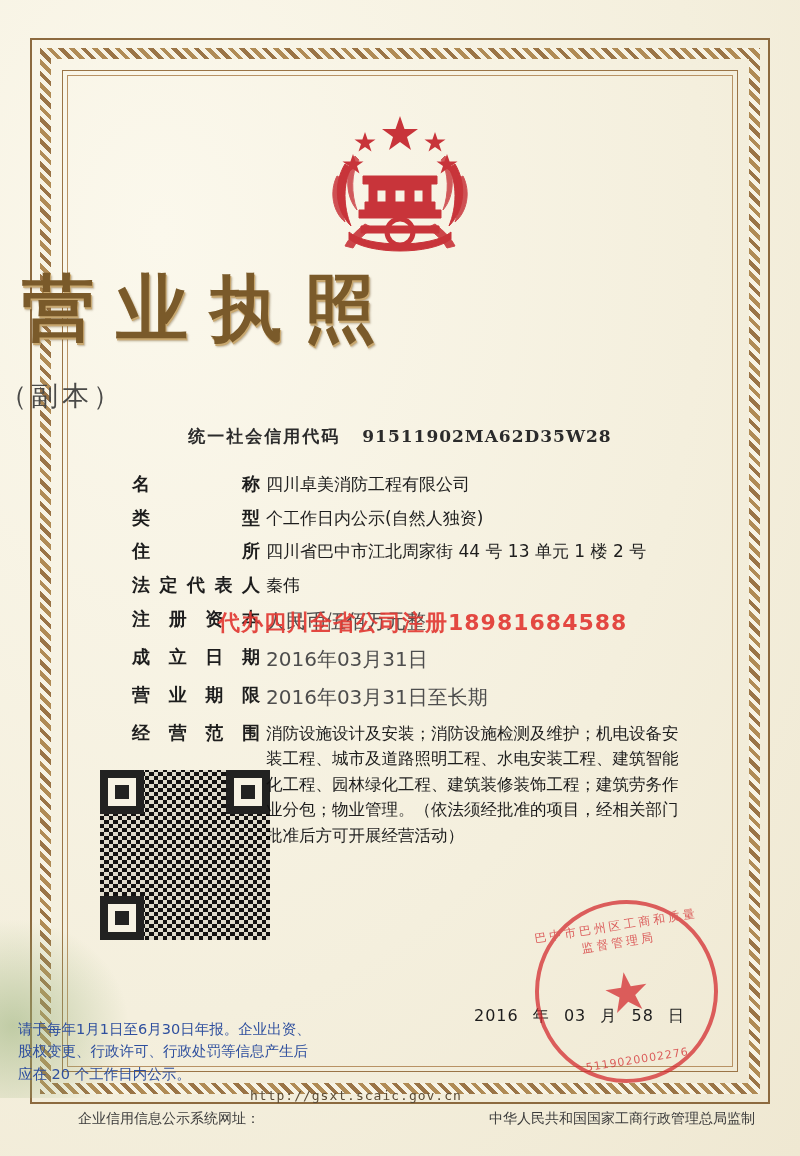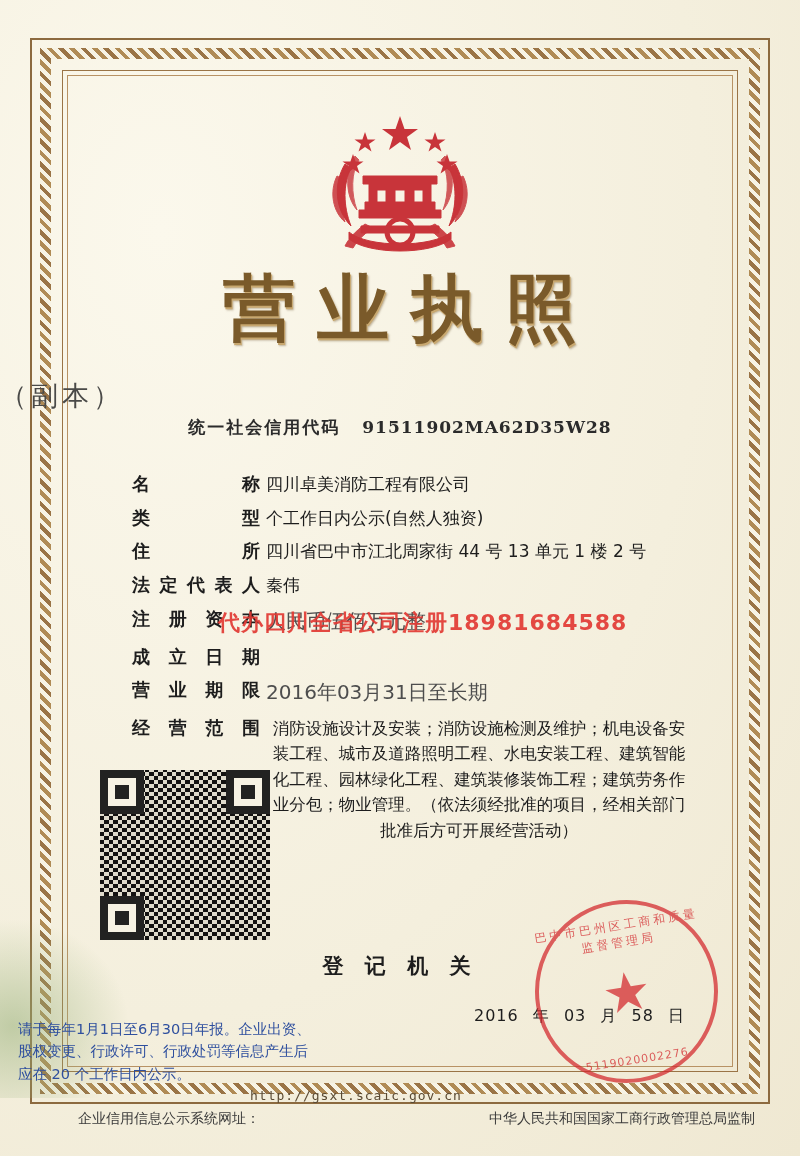--- a/index.html
+++ b/index.html
@@ -58,21 +58,21 @@
     transform: translateX(-50%);
     width: 170px;
     height: 160px;
   }
   
   .title {
     position: absolute;
     top: 272px;
     left: 0;
     width: 100%;
-    text-align: center;
+    text-align: left;
     font-family: "DejaVu Serif", "Liberation Serif", serif;
     font-size: 72px;
     font-weight: bold;
     letter-spacing: 22px;
     text-indent: 22px;
     color: #7a5a2a;
     text-shadow: 1px 2px 0 #c8a870, 2px 3px 2px rgba(90,60,20,.35);
     line-height: 1;
   }
   .subtitle {
@@ -81,21 +81,21 @@
     left: 0;
     width: 100%;
     text-align: left;
     font-family: "DejaVu Serif", "Liberation Serif", serif;
     font-size: 27px;
     color: #4a4a48;
     letter-spacing: 4px;
   }
   .credit-code {
     position: absolute;
-    top: 416px;
+    top: 425px;
     left: 0;
     width: 100%;
     text-align: center;
     font-family: "DejaVu Serif", "Liberation Serif", serif;
     font-size: 17px;
     font-weight: bold;
     color: #2b2b2b;
     letter-spacing: 2px;
   }
   .credit-code .num { letter-spacing: 1px; margin-left: 14px; }
@@ -124,21 +124,21 @@
     letter-spacing: 0;
   }
   .row .value {
     flex: 1;
     font-size: 17px;
     color: #1d1d1d;
     font-family: "DejaVu Sans", "Liberation Sans", sans-serif;
     line-height: 1.45;
     padding-left: 6px;
   }
-  .row.scope .value { font-size: 16.5px; line-height: 1.55; text-align: center; }
+  .row.scope .value { font-size: 16.5px; line-height: 1.55; }
   .row .value.small { font-size: 20px; color: #4d4d4d; }
 
   
   .qr {
     position: absolute;
     left: 100px;
     top: 770px;
     width: 170px;
     height: 170px;
     background:
@@ -378,20 +378,21 @@
         </div>
       <div class="value small">人民币伍佰万元整</div>
     </div>
     <div class="row">
       <div class="label">
           <span>成</span>
           <span>立</span>
           <span>日</span>
           <span>期</span>
         </div>
+      <div class="value small">2016年03月31日</div>
     </div>
     <div class="row">
       <div class="label">
           <span>营</span>
           <span>业</span>
           <span>期</span>
           <span>限</span>
         </div>
       <div class="value small">2016年03月31日至长期</div>
     </div>
@@ -407,21 +408,20 @@
   </div>
 
   <div class="watermark">代办四川全省公司注册18981684588</div>
 
   <div class="qr">
     <div class="finder f1"></div>
     <div class="finder f2"></div>
     <div class="finder f3"></div>
   </div>
 
-  <div class="registrar">登 记 机 关</div>
 
   <div class="issue-date">
     <span>2016</span>
     <span>年</span>
     <span>03</span>
     <span>月</span>
     <span>58</span>
     <span>日</span>
   </div>
 

